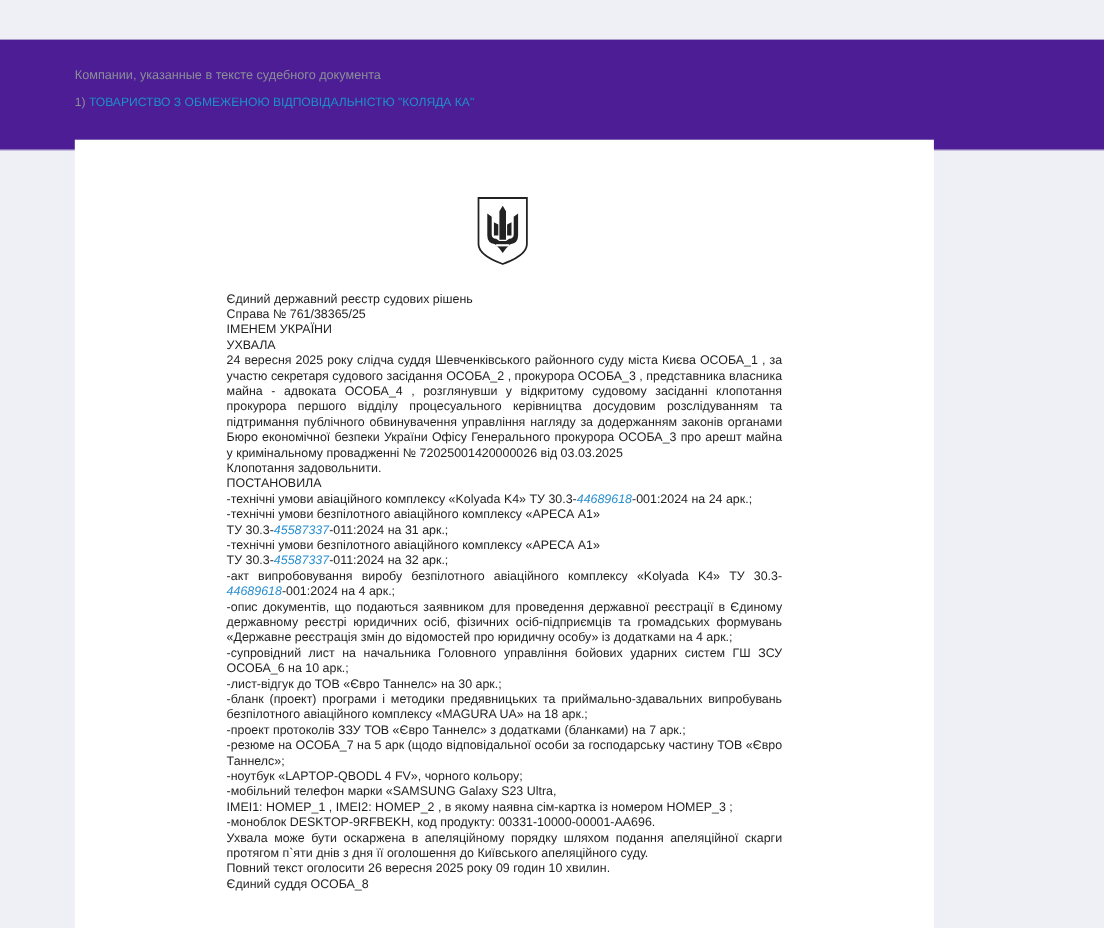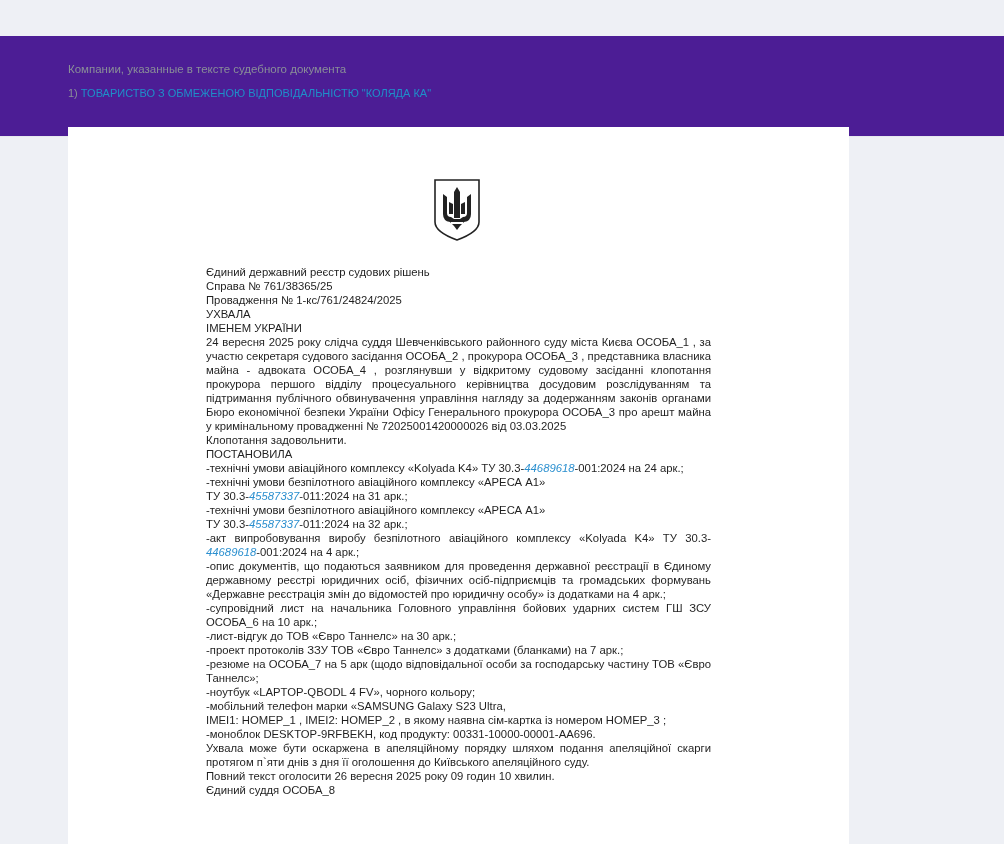--- a/index.html
+++ b/index.html
@@ -54,35 +54,35 @@
     <path d="M2 2 H46 V44 Q46 54 24 62 Q2 54 2 44 Z" fill="#fff" stroke="#222" stroke-width="1.6"></path>
     <path d="M24 9 L21 14 V40 H24 Z M24 9 L27 14 V40 H24 Z" fill="#222"></path>
     <path d="M10 16 V36 Q10 43 17 44 L21 48 L24 52 L27 48 L31 44 Q38 43 38 36 V16 L34 19 V35 Q34 39 30 39 L27 41 H21 L18 39 Q14 39 14 35 V19 Z" fill="#222"></path>
     <path d="M16 24 V36 H20 V26 Z M32 24 V36 H28 V26 Z" fill="#222"></path>
     <rect x="18" y="44" width="12" height="2" fill="#fff"></rect>
   </svg>
 
   <div class="doc">
     <p>Єдиний державний реєстр судових рішень</p>
     <p>Справа № 761/38365/25</p>
-    <p>Провадження № 1-кс/761/24824/2025</p>
+    <p>ІМЕНЕМ УКРАЇНИ</p>
     <p>УХВАЛА</p>
-    <p>ІМЕНЕМ УКРАЇНИ</p>
     <p>24 вересня 2025 року слідча суддя Шевченківського районного суду міста Києва ОСОБА_1 , за участю секретаря судового засідання ОСОБА_2 , прокурора ОСОБА_3 , представника власника майна - адвоката ОСОБА_4 , розглянувши у відкритому судовому засіданні клопотання прокурора першого відділу процесуального керівництва досудовим розслідуванням та підтримання публічного обвинувачення управління нагляду за додержанням законів органами Бюро економічної безпеки України Офісу Генерального прокурора ОСОБА_3 про арешт майна у кримінальному провадженні № 72025001420000026 від 03.03.2025</p>
     <p>Клопотання задовольнити.</p>
     <p>ПОСТАНОВИЛА</p>
     <p><span>-технічні умови авіаційного комплексу «Kolyada K4» ТУ 30.3-</span><span class="link">44689618</span><span>-001:2024 на 24 арк.;</span></p>
     <p>-технічні умови безпілотного авіаційного комплексу «АРЕСА А1»</p>
     <p><span>ТУ 30.3-</span><span class="link">45587337</span><span>-011:2024 на 31 арк.;</span></p>
     <p>-технічні умови безпілотного авіаційного комплексу «АРЕСА А1»</p>
     <p><span>ТУ 30.3-</span><span class="link">45587337</span><span>-011:2024 на 32 арк.;</span></p>
     <p><span>-акт випробовування виробу безпілотного авіаційного комплексу «Kolyada K4» ТУ 30.3-</span><span class="link">44689618</span><span>-001:2024 на 4 арк.;</span></p>
     <p>-опис документів, що подаються заявником для проведення державної реєстрації в Єдиному державному реєстрі юридичних осіб, фізичних осіб-підприємців та громадських формувань «Державне реєстрація змін до відомостей про юридичну особу» із додатками на 4 арк.;</p>
     <p>-супровідний лист на начальника Головного управління бойових ударних систем ГШ ЗСУ ОСОБА_6 на 10 арк.;</p>
     <p>-лист-відгук до ТОВ «Євро Таннелс» на 30 арк.;</p>
+    <p>-бланк (проект) програми і методики предявницьких та приймально-здавальних випробувань безпілотного авіаційного комплексу «MAGURA UA» на 18 арк.;</p>
     <p>-проект протоколів ЗЗУ ТОВ «Євро Таннелс» з додатками (бланками) на 7 арк.;</p>
     <p>-резюме на ОСОБА_7 на 5 арк (щодо відповідальної особи за господарську частину ТОВ «Євро Таннелс»;</p>
     <p>-ноутбук «LAPTOP-QBODL 4 FV», чорного кольору;</p>
     <p>-мобільний телефон марки «SAMSUNG Galaxy S23 Ultra,</p>
     <p>IMEI1: НОМЕР_1 , IMEI2: НОМЕР_2 , в якому наявна сім-картка із номером НОМЕР_3 ;</p>
     <p>-моноблок DESKTOP-9RFBEKH, код продукту: 00331-10000-00001-AA696.</p>
     <p>Ухвала може бути оскаржена в апеляційному порядку шляхом подання апеляційної скарги протягом п`яти днів з дня її оголошення до Київського апеляційного суду.</p>
     <p>Повний текст оголосити 26 вересня 2025 року 09 годин 10 хвилин.</p>
     <p>Єдиний суддя ОСОБА_8</p>
   </div>

